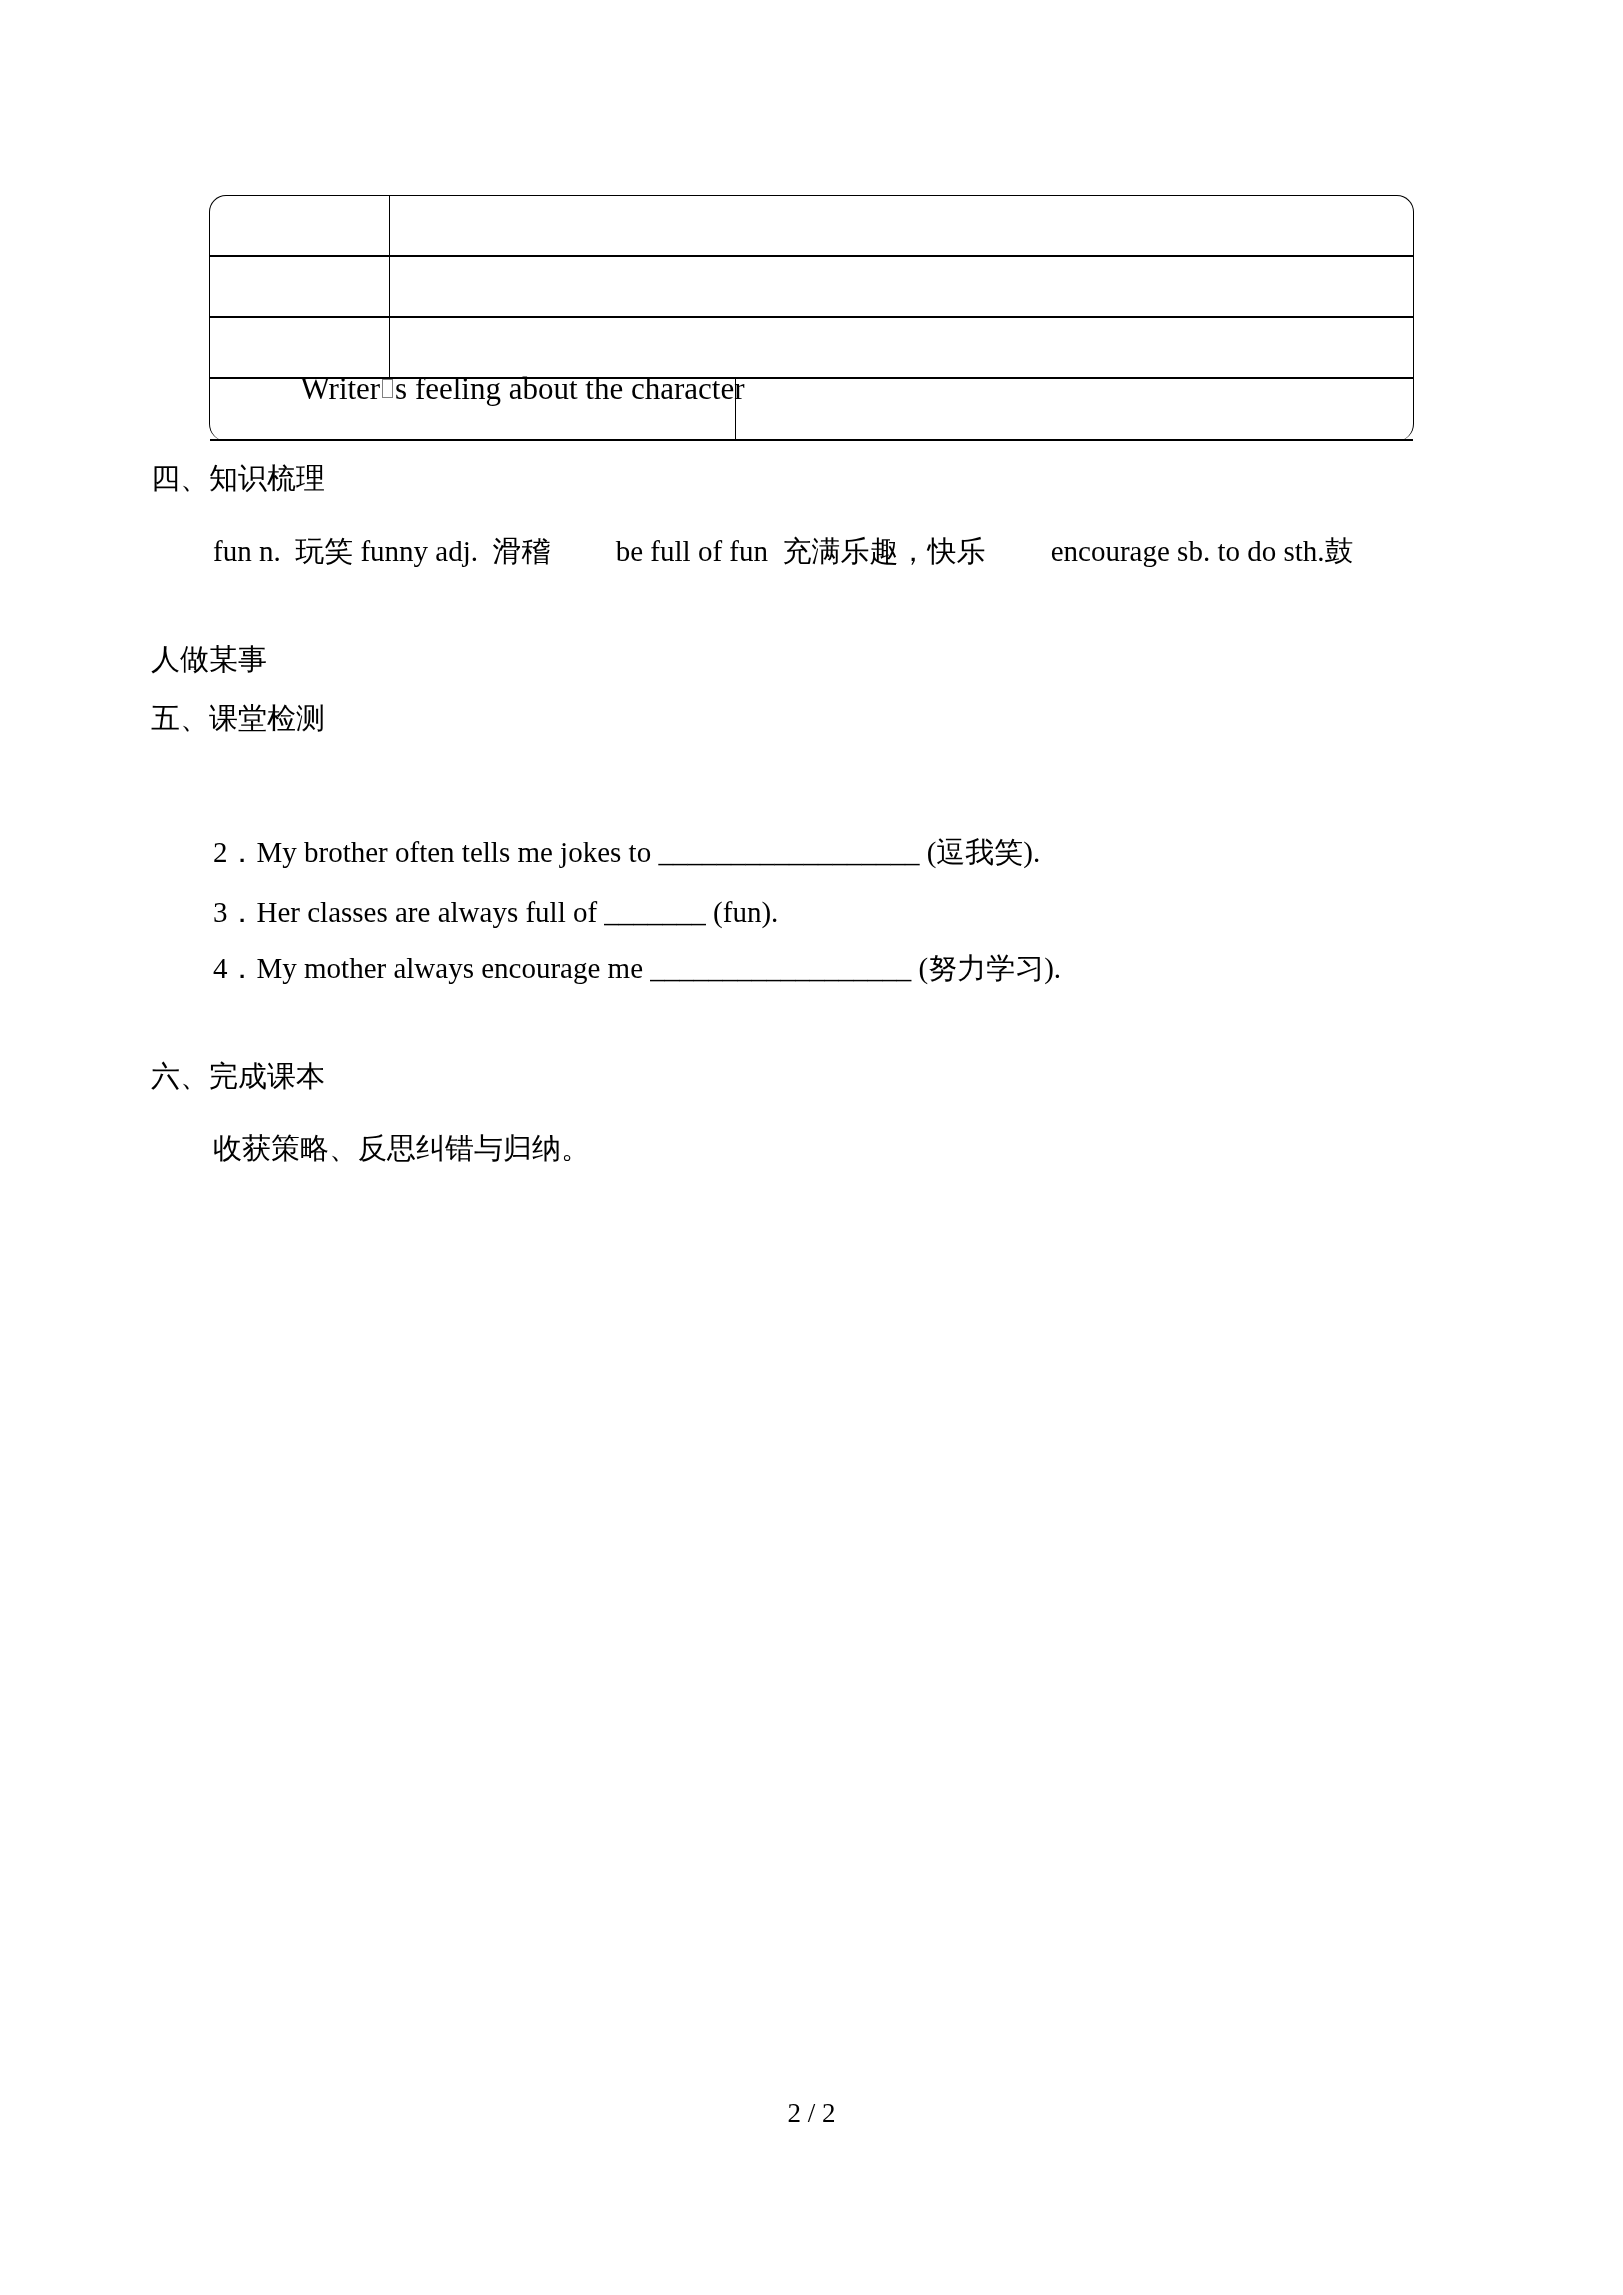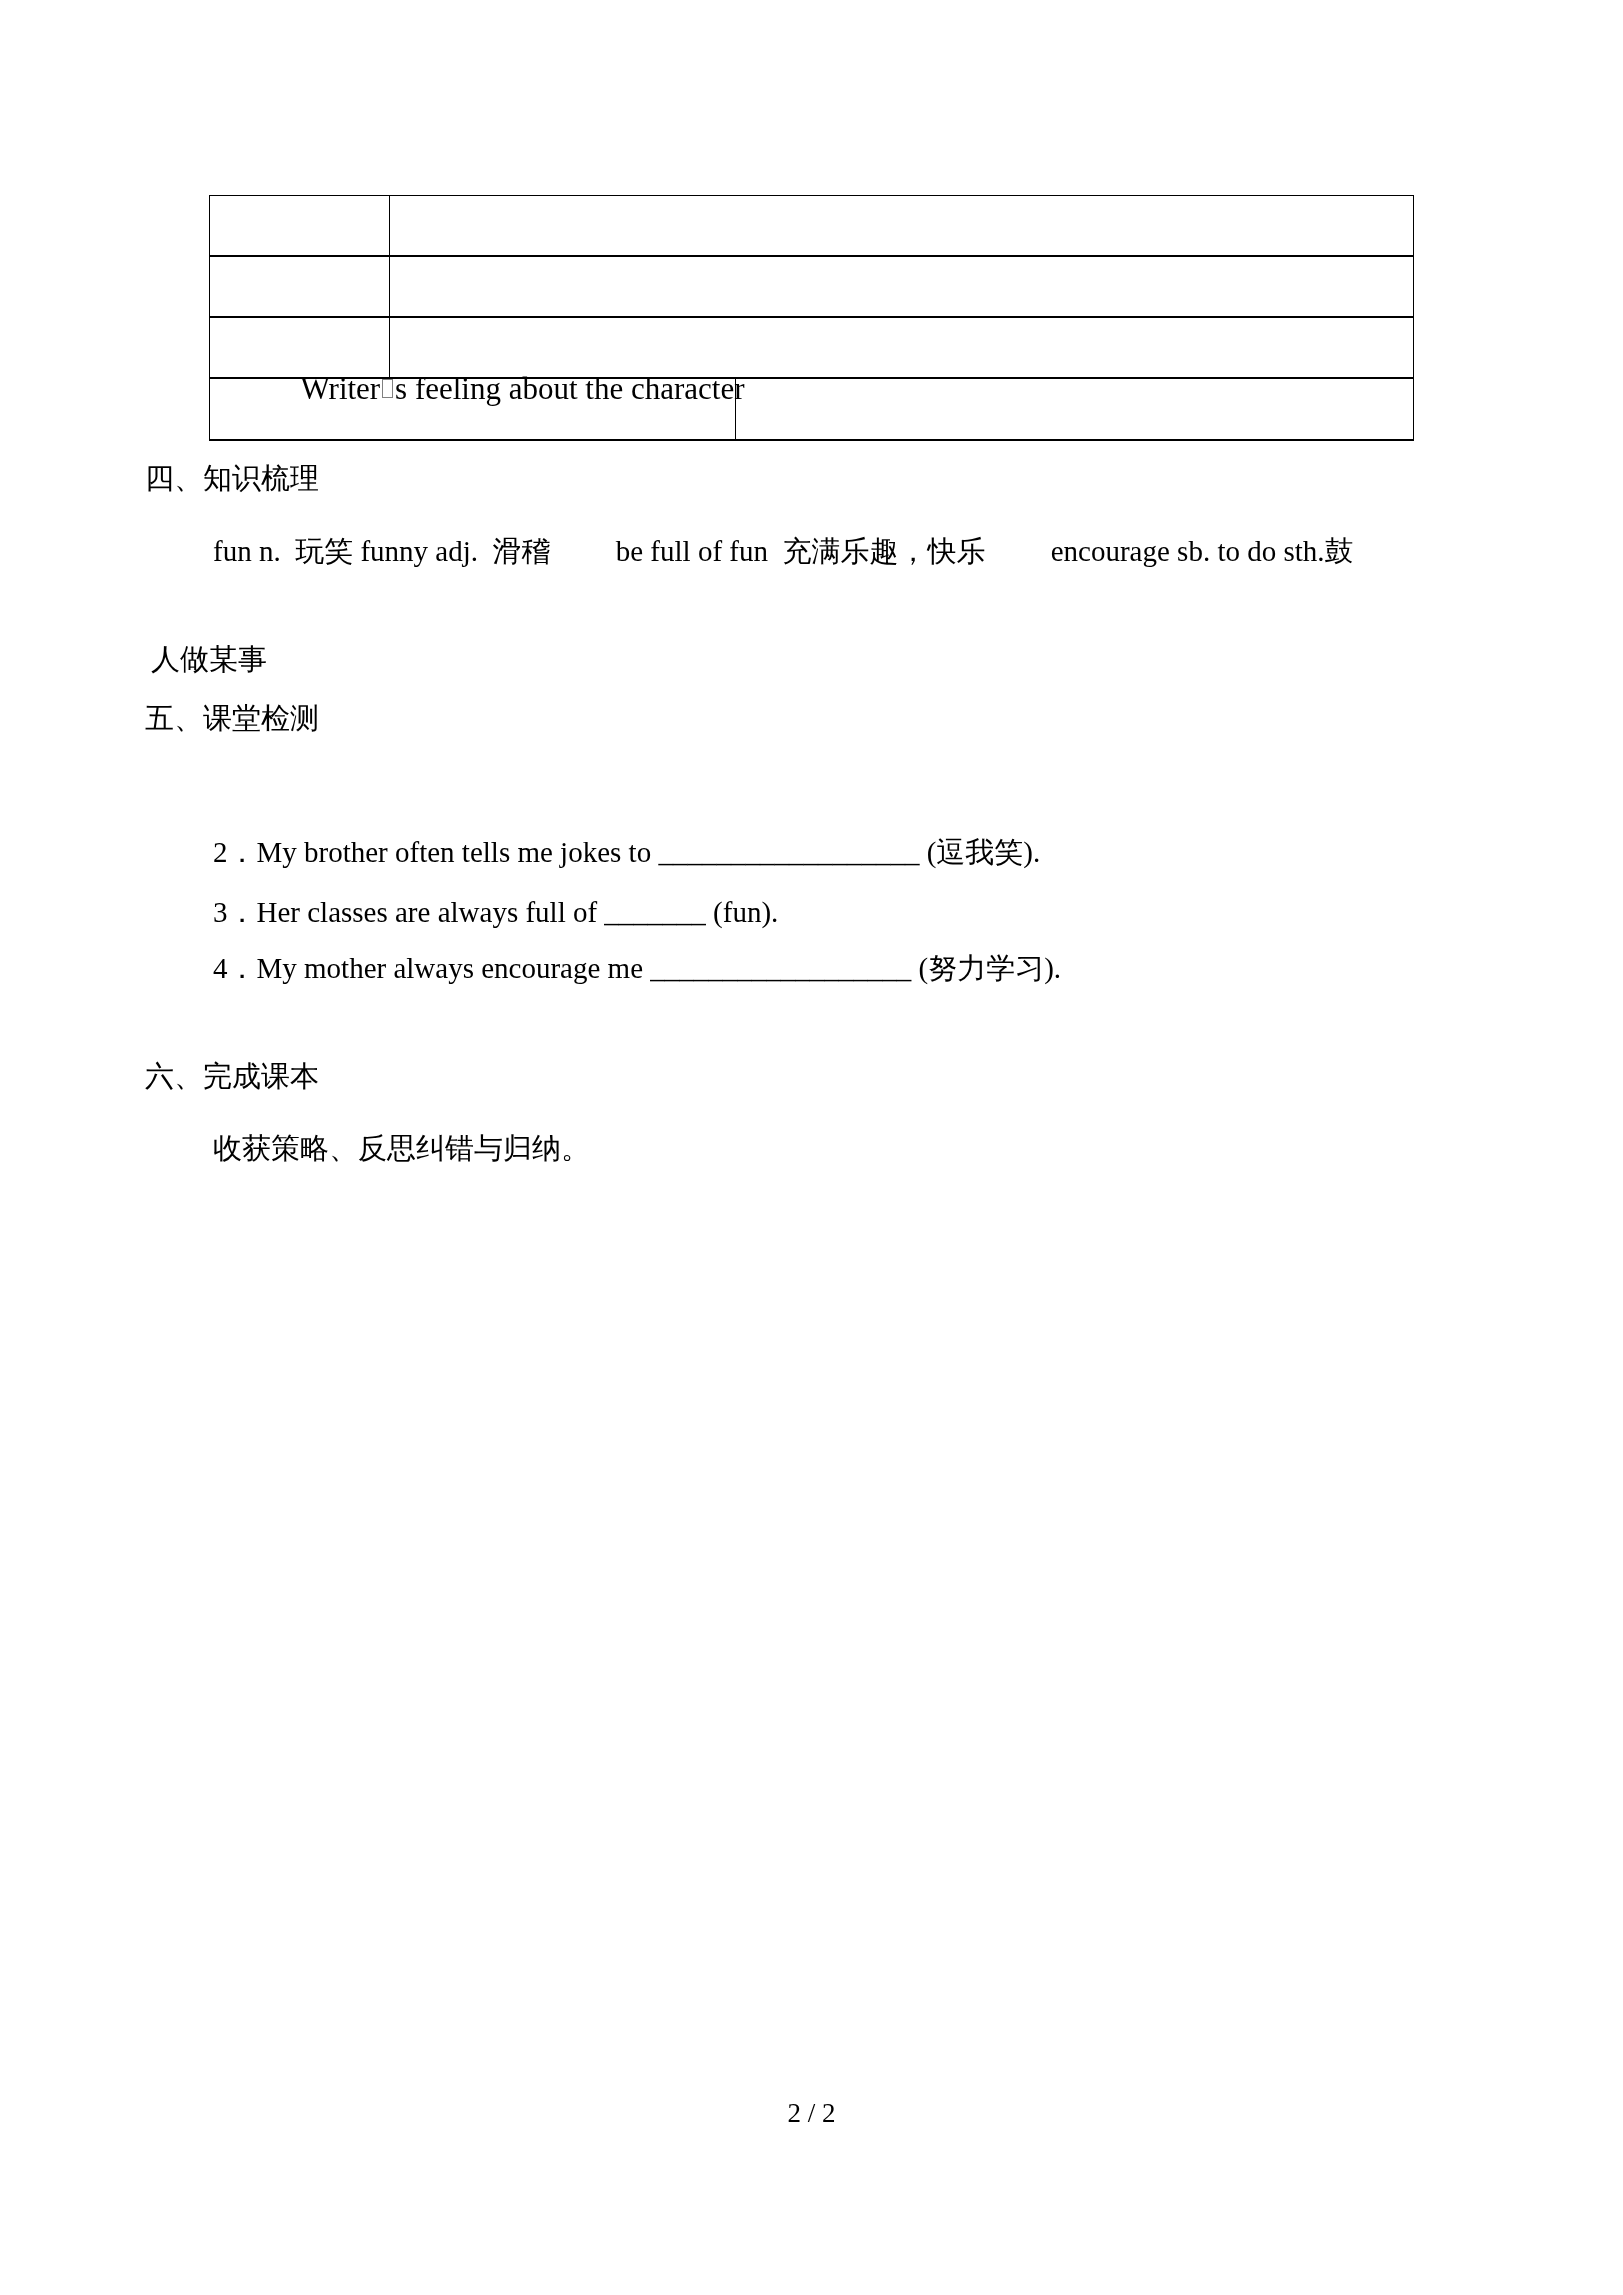--- a/index.html
+++ b/index.html
@@ -24,20 +24,21 @@
   
   .doc-table {
     position: absolute;
     left: 209px;
     top: 195px;
     width: 1205px;
     border-top: 1.4px solid #000;
     border-left: 1.4px solid #000;
     border-right: 1.4px solid #000;
     box-sizing: border-box;
+    border-radius: 17px;
   }
   .t-row {
     display: flex;
     height: 59px;
     border-bottom: 2.7px solid #000;
   }
   .t-cell-left {
     width: 180px;
     border-right: 1.4px solid #000;
     box-sizing: border-box;
@@ -66,21 +67,21 @@
     vertical-align: 0.7px;
   }
 
   
   .line {
     position: absolute;
     font-size: 29px;
     line-height: 1;
     white-space: pre;
   }
-  .heading { left: 145px; }
+  .heading { left: 151px; }
   .flush   { left: 151px; }
   .indent  { left: 213px; margin-top: 12px; }
 
   .footer {
     position: absolute;
     top: 2100px;
     left: 0;
     width: 100%;
     text-align: center;
     font-size: 27px;

